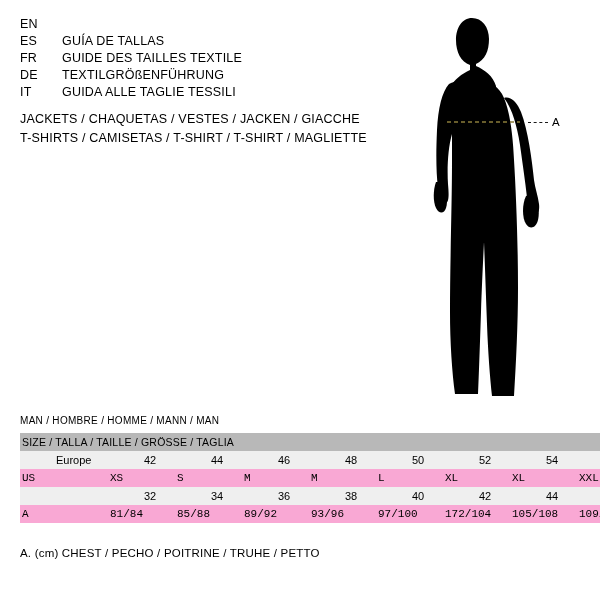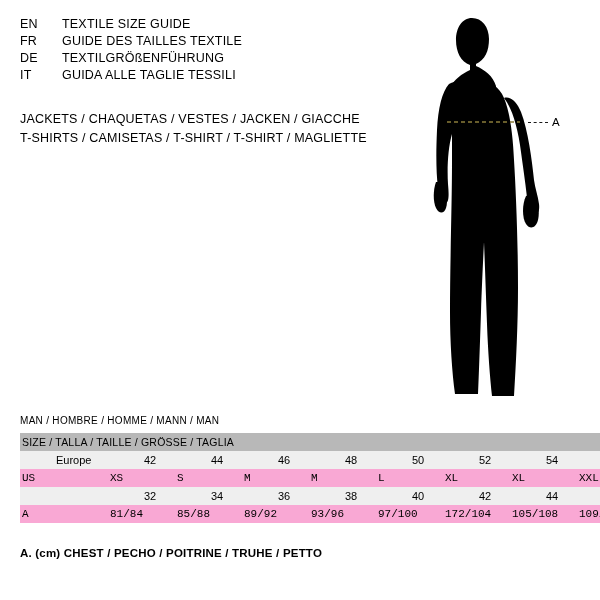--- a/index.html
+++ b/index.html
@@ -124,32 +124,34 @@
   }
   .col-label { width: 88px; }
   .col-v { width: 67px; }
 
   .footnote {
     position: absolute;
     left: 20px;
     top: 547px;
     font-size: 11.5px;
     letter-spacing: 0.2px;
-    font-weight: bold;
   }
 </style>
 </head>
 <body>
 
 <div class="page">
 
   <div class="lang-block">
     <div class="lang-row">
       <span class="lang-code">EN</span>
-      <span class="lang-text">TEXTILE SIZE GUIDE</span>
+    </div>
+    <div class="lang-row">
+      <span class="lang-code">ES</span>
+      <span class="lang-text">GUÍA DE TALLAS</span>
     </div>
     <div class="lang-row">
       <span class="lang-code">FR</span>
       <span class="lang-text">GUIDE DES TAILLES TEXTILE</span>
     </div>
     <div class="lang-row">
       <span class="lang-code">DE</span>
       <span class="lang-text">TEXTILGRÖßENFÜHRUNG</span>
     </div>
     <div class="lang-row">

